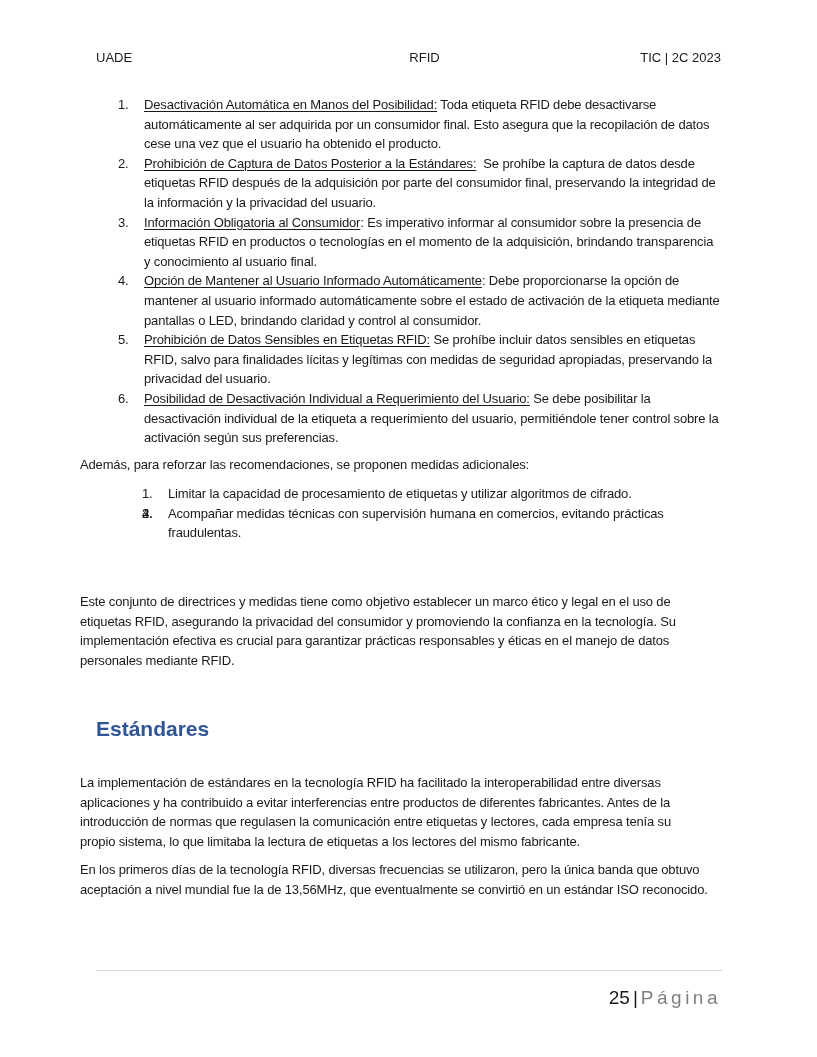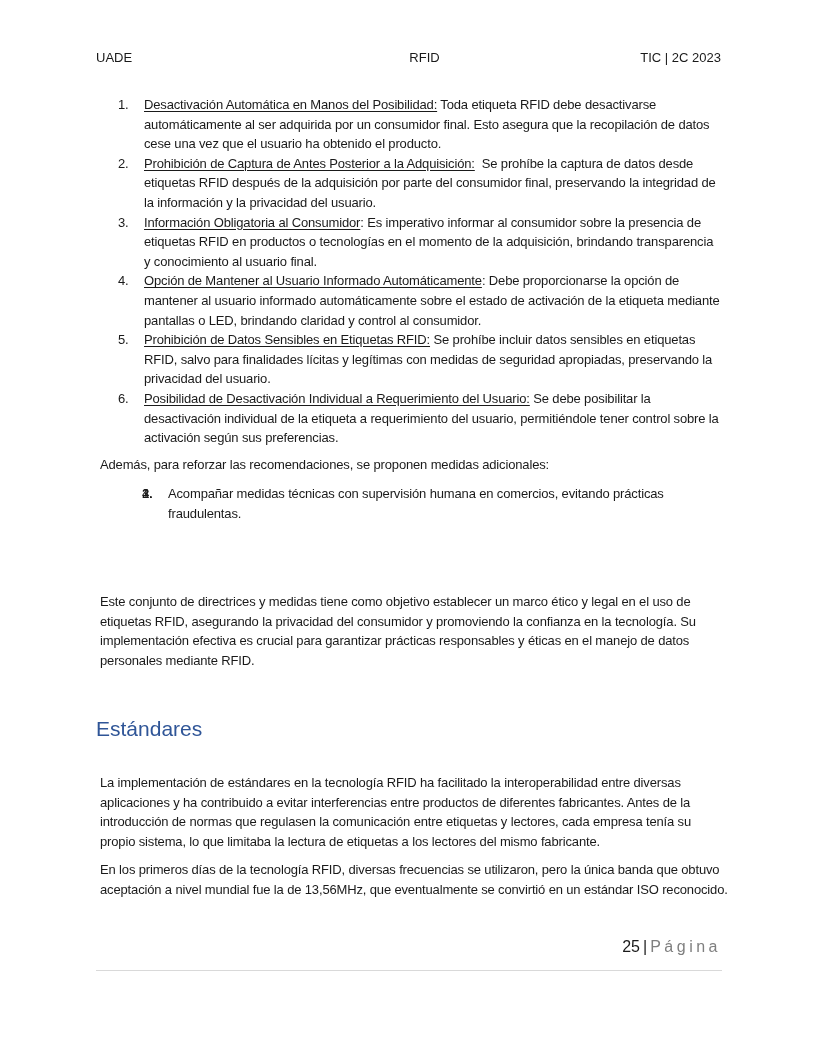--- a/index.html
+++ b/index.html
@@ -8,67 +8,67 @@
   .header { position: absolute; top: 49px; left: 96px; width: 625px; height: 18px;
             font-size: 13px; line-height: 18px; }
   .header .l { position: absolute; left: 0; }
   .header .c { position: absolute; left: 16px; width: 100%; text-align: center; }
   .header .r { position: absolute; right: 0; text-align: right; }
   .text { font-size: 13px; line-height: 19.6px; letter-spacing: -0.15px; }
   ol.rec { position: absolute; top: 95px; left: 118px; width: 605px; margin: 0; padding: 0; list-style: none; }
   ol.rec li { position: relative; padding-left: 26px; }
   ol.rec li .num { position: absolute; left: 0; top: 0; }
   .u { text-decoration: underline; text-underline-offset: 2px; }
-  .p { position: absolute; left: 100px; width: 628px; margin: 0; }
+  .p { position: absolute; left: 80px; width: 628px; margin: 0; }
   ol.extra { position: absolute; top: 484px; left: 142px; width: 582px; margin: 0; padding: 0; list-style: none; }
   ol.extra li { position: relative; padding-left: 26px; }
   ol.extra li .num { position: absolute; left: 0; top: 0; }
-  h2 { position: absolute; top: 715px; left: 96px; margin: 0; font-weight: normal;
+  h2 { position: absolute; top: 715px; left: 96px; margin: 0; font-weight: bold;
        font-size: 21px; color: #2f5597; line-height: 28px; }
   .footer-line { position: absolute; top: 970px; left: 96px; width: 626px; height: 0;
                  border-top: 1px solid #d9d9d9; }
-  .footer { position: absolute; top: 937px; right: 96px; font-size: 16px; line-height: 20px; }
+  .footer { position: absolute; top: 988px; right: 96px; font-size: 19px; line-height: 20px; }
   .footer .pg { color: #1a1a1a; }
   .footer .sep { color: #1a1a1a; margin: 0 3px; }
   .footer .word { color: #7f7f7f; letter-spacing: 3.5px; }
 </style>
 </head>
 <body>
 
 <div class="header">
   <span class="l">UADE</span>
   <span class="c">RFID</span>
   <span class="r">TIC | 2C 2023</span>
 </div>
 
 <ol class="rec text">
   <li>
     <span class="num">1.</span><span class="u">Desactivación Automática en Manos del Posibilidad:</span><span> Toda etiqueta RFID debe desactivarse automáticamente al ser adquirida por un consumidor final. Esto asegura que la recopilación de datos cese una vez que el usuario ha obtenido el producto.</span>
   </li>
   <li>
-    <span class="num">2.</span><span class="u">Prohibición de Captura de Antes Posterior a la Adquisición:</span><span style="white-space:pre-wrap">  Se prohíbe la captura de datos desde etiquetas RFID después de la adquisición por parte del consumidor final, preservando la integridad de la información y la privacidad del usuario.</span>
+    <span class="num">2.</span><span class="u">Prohibición de Captura de Datos Posterior a la Estándares:</span><span style="white-space:pre-wrap">  Se prohíbe la captura de datos desde etiquetas RFID después de la adquisición por parte del consumidor final, preservando la integridad de la información y la privacidad del usuario.</span>
   </li>
   <li>
     <span class="num">3.</span><span class="u">Información Obligatoria al Consumidor</span><span>: Es imperativo informar al consumidor sobre la presencia de etiquetas RFID en productos o tecnologías en el momento de la adquisición, brindando transparencia y conocimiento al usuario final.</span>
   </li>
   <li>
     <span class="num">4.</span><span class="u">Opción de Mantener al Usuario Informado Automáticamente</span><span>: Debe proporcionarse la opción de mantener al usuario informado automáticamente sobre el estado de activación de la etiqueta mediante pantallas o LED, brindando claridad y control al consumidor.</span>
   </li>
   <li>
     <span class="num">5.</span><span class="u">Prohibición de Datos Sensibles en Etiquetas RFID:</span><span> Se prohíbe incluir datos sensibles en etiquetas RFID, salvo para finalidades lícitas y legítimas con medidas de seguridad apropiadas, preservando la privacidad del usuario.</span>
   </li>
   <li>
     <span class="num">6.</span><span class="u">Posibilidad de Desactivación Individual a Requerimiento del Usuario:</span><span> Se debe posibilitar la desactivación individual de la etiqueta a requerimiento del usuario, permitiéndole tener control sobre la activación según sus preferencias.</span>
   </li>
 </ol>
 
 <p class="p text" style="top:455px;">Además, para reforzar las recomendaciones, se proponen medidas adicionales:</p>
 
 <ol class="extra text">
-  <li><span class="num">1.</span></li>
+  <li><span class="num">1.</span><span>Limitar la capacidad de procesamiento de etiquetas y utilizar algoritmos de cifrado.</span></li>
   <li><span class="num">2.</span></li>
   <li><span class="num">3.</span></li>
   <li><span class="num">4.</span><span>Acompañar medidas técnicas con supervisión humana en comercios, evitando prácticas fraudulentas.</span></li>
 </ol>
 
 <p class="p text" style="top:592px;">Este conjunto de directrices y medidas tiene como objetivo establecer un marco ético y legal en el uso de etiquetas RFID, asegurando la privacidad del consumidor y promoviendo la confianza en la tecnología. Su implementación efectiva es crucial para garantizar prácticas responsables y éticas en el manejo de datos personales mediante RFID.</p>
 
 <h2>Estándares</h2>
 
 <p class="p text" style="top:773px;">La implementación de estándares en la tecnología RFID ha facilitado la interoperabilidad entre diversas aplicaciones y ha contribuido a evitar interferencias entre productos de diferentes fabricantes. Antes de la introducción de normas que regulasen la comunicación entre etiquetas y lectores, cada empresa tenía su propio sistema, lo que limitaba la lectura de etiquetas a los lectores del mismo fabricante.</p>

